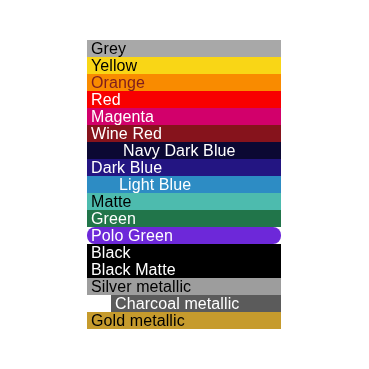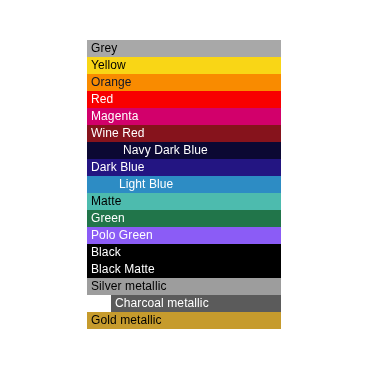--- a/index.html
+++ b/index.html
@@ -16,42 +16,42 @@
   #color-table {
     position: absolute;
     left: 87px;
     top: 40px;
     width: 194px;
     border-collapse: collapse;
   }
   .color-row {
     height: 17px;
     line-height: 17px;
-    font-size: 12px;
+    font-size: 16px;
     padding-left: 4px;
     white-space: nowrap;
     overflow: hidden;
     box-sizing: border-box;
     letter-spacing: 0.1px;
   }
 </style>
 </head>
 <body>
 
 <div id="color-table">
     <div class="color-row" style="background: rgb(168, 168, 168); color: rgb(0, 0, 0);">Grey</div>
     <div class="color-row" style="background: rgb(249, 214, 22); color: rgb(0, 0, 0);">Yellow</div>
-    <div class="color-row" style="background: rgb(249, 139, 0); color: #0f172a;">Orange</div>
+    <div class="color-row" style="background: rgb(249, 139, 0); color: #7f1d1d;">Orange</div>
     <div class="color-row" style="background: rgb(248, 0, 0); color: rgb(255, 255, 255);">Red</div>
     <div class="color-row" style="background: rgb(210, 0, 107); color: rgb(255, 255, 255);">Magenta</div>
     <div class="color-row" style="background: rgb(134, 19, 28); color: rgb(255, 255, 255);">Wine Red</div>
     <div class="color-row" style="background: rgb(11, 8, 51); color: rgb(255, 255, 255); padding-left: 36px;">Navy Dark Blue</div>
     <div class="color-row" style="background: rgb(35, 21, 130); color: rgb(255, 255, 255);">Dark Blue</div>
     <div class="color-row" style="background: rgb(45, 140, 196); color: rgb(255, 255, 255); padding-left: 32px;">Light Blue</div>
     <div class="color-row" style="background: rgb(77, 187, 174); color: rgb(0, 0, 0);">Matte</div>
     <div class="color-row" style="background: rgb(33, 117, 74); color: rgb(255, 255, 255);">Green</div>
-    <div class="color-row" style="background: #8b5cf6; color: rgb(255, 255, 255);">Polo Green</div>
+    <div class="color-row" style="background: #6d28d9; color: rgb(255, 255, 255); border-radius: 8px;">Polo Green</div>
     <div class="color-row" style="background: rgb(0, 0, 0); color: rgb(255, 255, 255);">Black</div>
     <div class="color-row" style="background: rgb(0, 0, 0); color: rgb(255, 255, 255);">Black Matte</div>
     <div class="color-row" style="background: rgb(157, 157, 157); color: rgb(0, 0, 0);">Silver metallic</div>
     <div class="color-row" style="background: rgb(91, 91, 91); color: rgb(255, 255, 255); margin-left: 24px;">Charcoal metallic</div>
     <div class="color-row" style="background: rgb(198, 155, 45); color: rgb(0, 0, 0);">Gold metallic</div>
   </div>
 
 </body></html>

